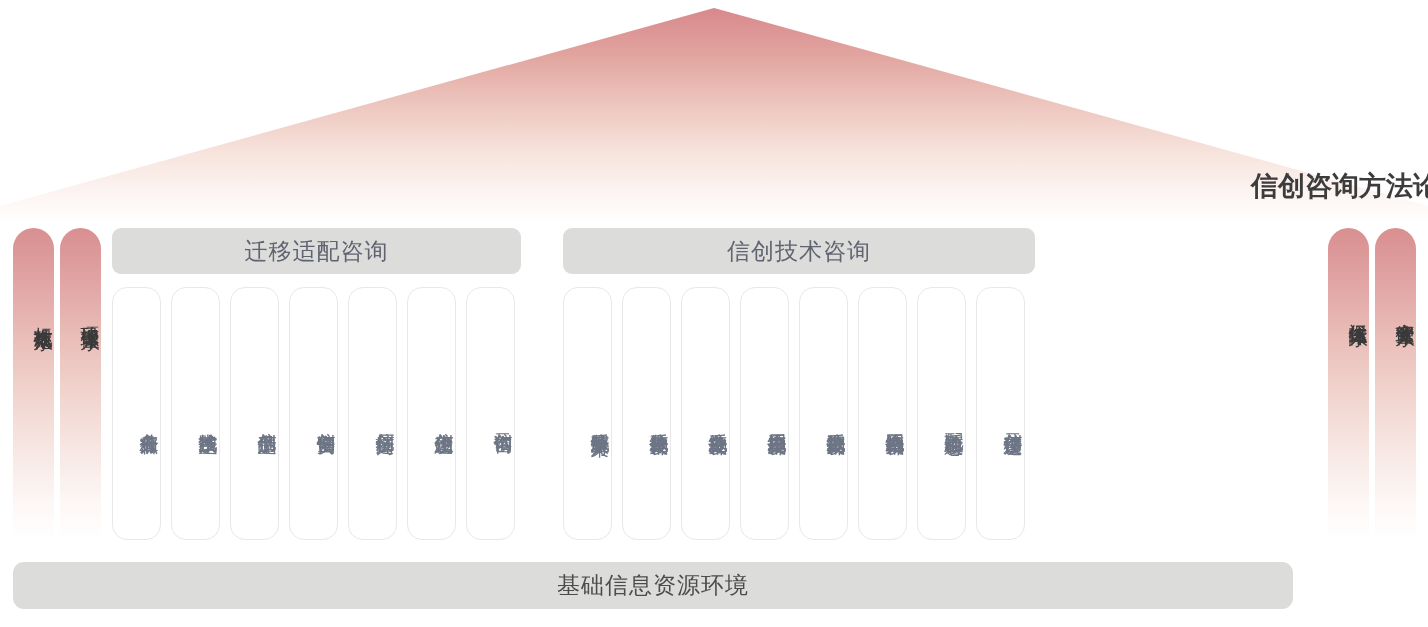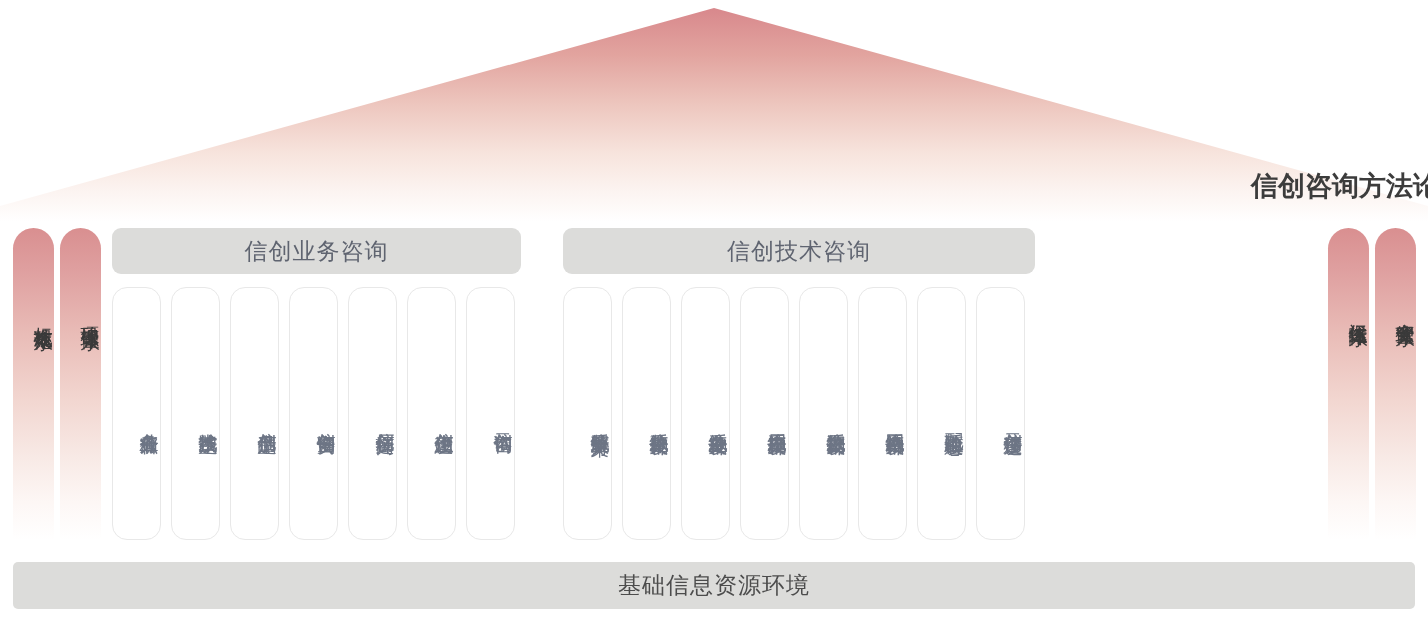--- a/index.html
+++ b/index.html
@@ -100,23 +100,23 @@
 
   #group-1{left:112px;width:409px;}
   #group-1 .group-header{width:409px;}
   #group-2{left:563px;width:472px;}
   #group-2 .group-header{width:472px;}
   #group-3{left:1077px;width:228px;}
   #group-3 .group-header{width:228px;}
 
   
   .foundation{
-    position:absolute;left:13px;top:562px;width:1402px;height:47px;
+    position:absolute;left:13px;top:562px;width:1280px;height:47px;
     background:#dcdcda;
-    border-radius:5px;
+    border-radius:11px;
     display:flex;align-items:center;justify-content:center;
     color:#4c4c4c;
     font-size:23px;
     letter-spacing:1px;
   }
 </style>
 </head>
 <body>
 
 <div id="stage">
@@ -147,21 +147,21 @@
   </div>
 
   <div class="pillar" id="pillar-r1">
     <div class="vtext">运维保障体系</div>
   </div>
   <div class="pillar" id="pillar-r2">
     <div class="vtext">安全管理体系</div>
   </div>
 
   <div class="group" id="group-1">
-    <div class="group-header">信创业务咨询</div>
+    <div class="group-header">迁移适配咨询</div>
     <div class="cards">
       <div class="card">
           <div class="vtext">业务痛点分析</div>
         </div>
       <div class="card">
           <div class="vtext">技术路线选型</div>
         </div>
       <div class="card">
           <div class="vtext">信创产品选型</div>
         </div>

